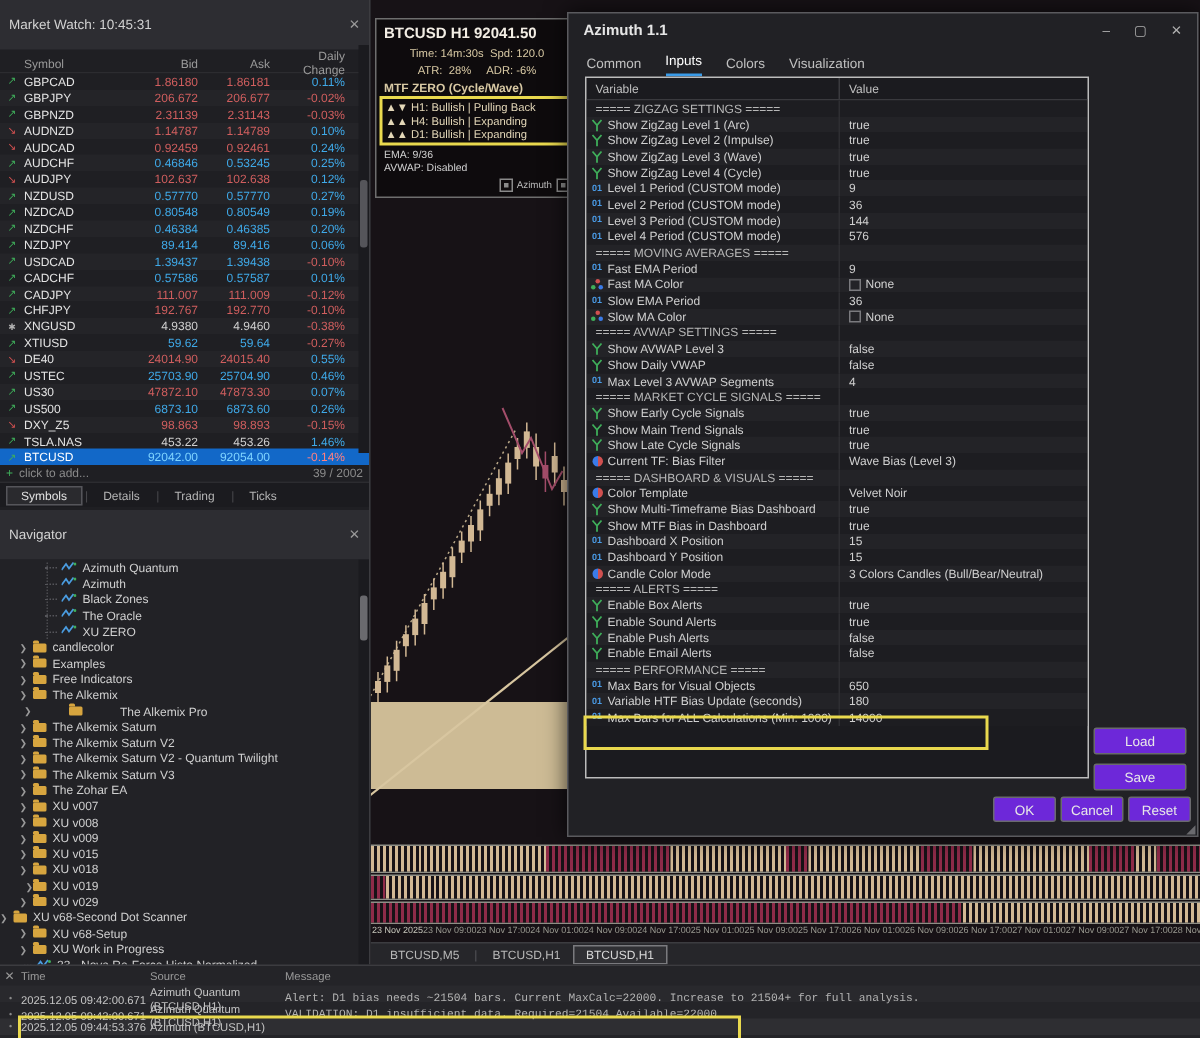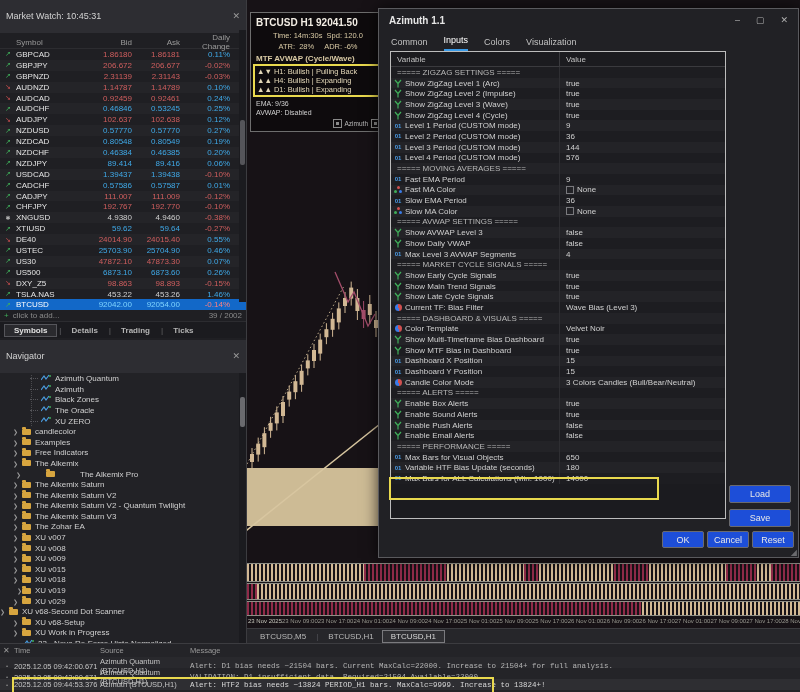--- a/index.html
+++ b/index.html
@@ -20,21 +20,21 @@
   .mw-row .sym{color:#e4e4e4;}
   .mw-row .icon{text-align:center;font-size:7px;}
   .icon.up{color:#3fae5a}.icon.down{color:#d05050}.icon.star{color:#b0b0b0;font-size:6px}
   .v-b{color:#3fa9e8}.v-r{color:#d05e5e}.v-w{color:#cfcfcf}
   .c-b{color:#3fa9e8}.c-r{color:#d05e5e}
   .sel .v-b{color:#7fd4ff}.sel .c-r{color:#ff8080}.sel .sym{color:#fff}
   .mw-add{display:flex;justify-content:space-between;height:11px;align-items:center;padding:0 4px;color:#8a8a8a;}
   .mw-add .plus{color:#3fae5a;margin-right:4px;}
   .mw-scroll{position:absolute;right:0;top:30px;width:7px;height:272px;background:#1b1b1f;}
   .mw-scroll .thumb{position:absolute;left:1px;width:5px;background:#55555a;border-radius:2px;}
-  .tabsbar{height:16px;background:#1b1b1f;border-top:1px solid #2c2c30;display:flex;align-items:center;padding-left:4px;color:#b4b4b4;font-weight:bold;}
+  .tabsbar{height:16px;background:#1b1b1f;border-top:1px solid #2c2c30;display:flex;align-items:center;padding-left:4px;color:#b4b4b4;}
   .tabsbar .tab{padding:1px 9px;margin-right:1px;}
   .tabsbar .tab.active{border:1px solid #55555a;background:#2a2a2e;color:#e2e2e2;}
   .tabsbar .sep{color:#4a4a4e;margin:0 1px;}
   
   .nav-rows{position:relative;height:286px;overflow:hidden;background:#222226;}
   .nav-row{display:flex;align-items:center;height:10.6px;color:#d0d0d0;position:relative;}
   .nav-row .chev{color:#9a9a9a;font-size:6px;width:9px;}
   .nav-row .folder{width:9px;height:6px;background:#d7a53f;border-radius:1px;position:relative;margin-right:4px;}
   .nav-row .folder::before{content:"";position:absolute;top:-2px;left:0;width:4px;height:2px;background:#d7a53f;border-radius:1px 1px 0 0;}
   .nav-row .dash{width:8px;border-top:1px dotted #55555a;margin-right:3px;}
@@ -88,21 +88,21 @@
   .drow .sect{grid-column:1/3;padding-left:6px;color:#b8b8b8;white-space:nowrap;}
   .drow .val{border-left:1px solid #2e2e32;padding-left:6px;height:100%;display:flex;align-items:center;gap:3px;white-space:nowrap;}
   .ic-int{color:#4a9ce8;font-size:6px;font-weight:bold;}
   .swatch{width:6px;height:6px;border:1px solid #7a7a7e;display:inline-block;}
   .ic-enum{width:7px;height:7px;border-radius:50%;background:conic-gradient(#d05050 0 50%,#3a7be8 50% 100%);display:inline-block;}
   .ic-color{position:relative;width:8px;height:8px;display:inline-block;}
   .ic-color i{position:absolute;width:3px;height:3px;border-radius:50%;}
   .ic-color .r{background:#d05050;left:2.5px;top:0;}
   .ic-color .g{background:#3fae5a;left:0;top:4px;}
   .ic-color .b{background:#3a7be8;left:5px;top:4px;}
-  .btn{position:absolute;background:#1d4ed8;border:1px solid #6a6a6e;border-radius:2px;color:#e8e8e8;font-size:9px;display:flex;align-items:center;justify-content:center;}
+  .btn{position:absolute;background:#6d28d9;border:1px solid #6a6a6e;border-radius:2px;color:#e8e8e8;font-size:9px;display:flex;align-items:center;justify-content:center;}
   .ybox2{position:absolute;left:10px;top:468px;width:266px;height:19px;border:2px solid #e9d94e;pointer-events:none;}
   .grip{position:absolute;right:1px;bottom:0;color:#6a6a6e;font-size:8px;}
 
   
   .log{position:absolute;left:0;top:643px;width:800px;height:49px;background:#242428;border-top:1px solid #3c3c40;}
   .log-head,.log-row{display:grid;grid-template-columns:14px 86px 90px 1fr;align-items:center;height:11px;}
   .log-head{height:13px;color:#9a9a9a;font-size:7.5px;}
   .log-head .x{color:#9a9a9a;padding-left:3px;font-size:8px;}
   .log-row{font-size:7.5px;color:#c4c4c4;background:#29292d;}
   .log-row.alt{background:#242428;}
@@ -164,21 +164,21 @@
         <rect x="120.8" y="36" width="4" height="11" fill="#d2b894"></rect>
         <line x1="129" y1="43" x2="129" y2="69" stroke="#d2b894" stroke-width="1"></line>
         <rect x="127" y="52" width="4" height="8" fill="#d2b894"></rect>
         <polyline points="88,4 101,34 107,24 121,58 128,46" fill="none" stroke="#a34d6a" stroke-width="1.3"></polyline>
       </svg>
 
     <div class="info">
       <div class="t1">BTCUSD H1 92041.50</div>
       <div class="st">Time: 14m:30s  Spd: 120.0</div>
       <div class="st">ATR:  28%     ADR: -6%</div>
-      <div class="mtf">MTF AVWAP (Cycle/Wave)</div>
+      <div class="mtf">MTF ZERO (Cycle/Wave)</div>
       <div class="ybox">
         <div class="bias">▲▼ H1: Bullish | Pulling Back</div>
         <div class="bias">▲▲ H4: Bullish | Expanding</div>
         <div class="bias">▲▲ D1: Bullish | Expanding</div>
       </div>
       <div class="ft">EMA: 9/36</div>
       <div class="ft">AVWAP: Disabled</div>
       <div class="az">
         <span class="azb"></span>
         <span>Azimuth</span>
@@ -1011,19 +1011,18 @@
         <div class="log-row alt">
           <span class="bullet">•</span>
           <span class="time">2025.12.05 09:42:00.671</span>
           <span class="src">Azimuth Quantum (BTCUSD,H1)</span>
           <span class="msg">VALIDATION: D1 insufficient data. Required=21504 Available=22000</span>
         </div>
         <div class="log-row sel">
           <span class="bullet">•</span>
           <span class="time">2025.12.05 09:44:53.376</span>
           <span class="src">Azimuth (BTCUSD,H1)</span>
-          <span class="msg">Alert: HTF2 bias needs ~13824 PERIOD_H1 bars. MaxCalc=9999. Increase to 13824+!</span>
         </div>
       </div>
     <div class="ybox3"></div>
   </div>
 
 </div>
 
 </body></html>

